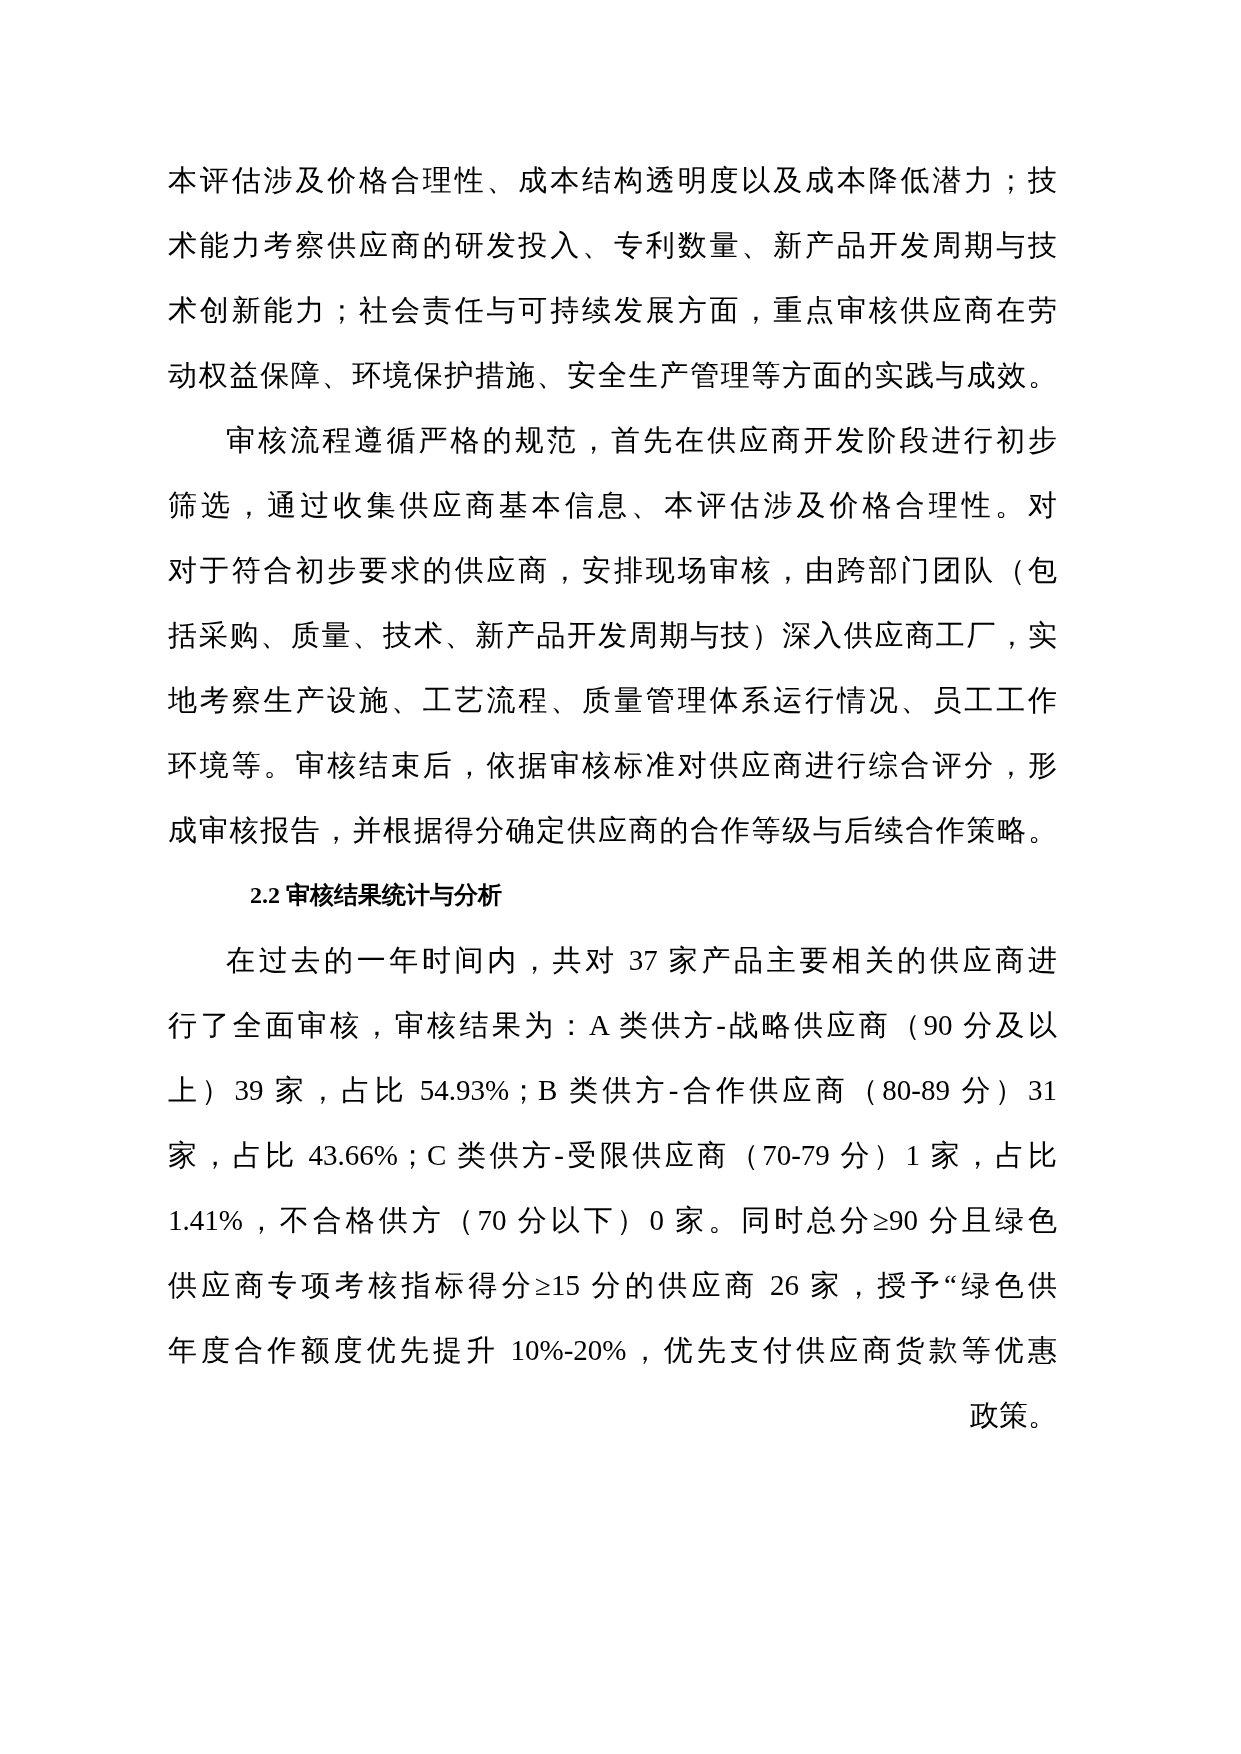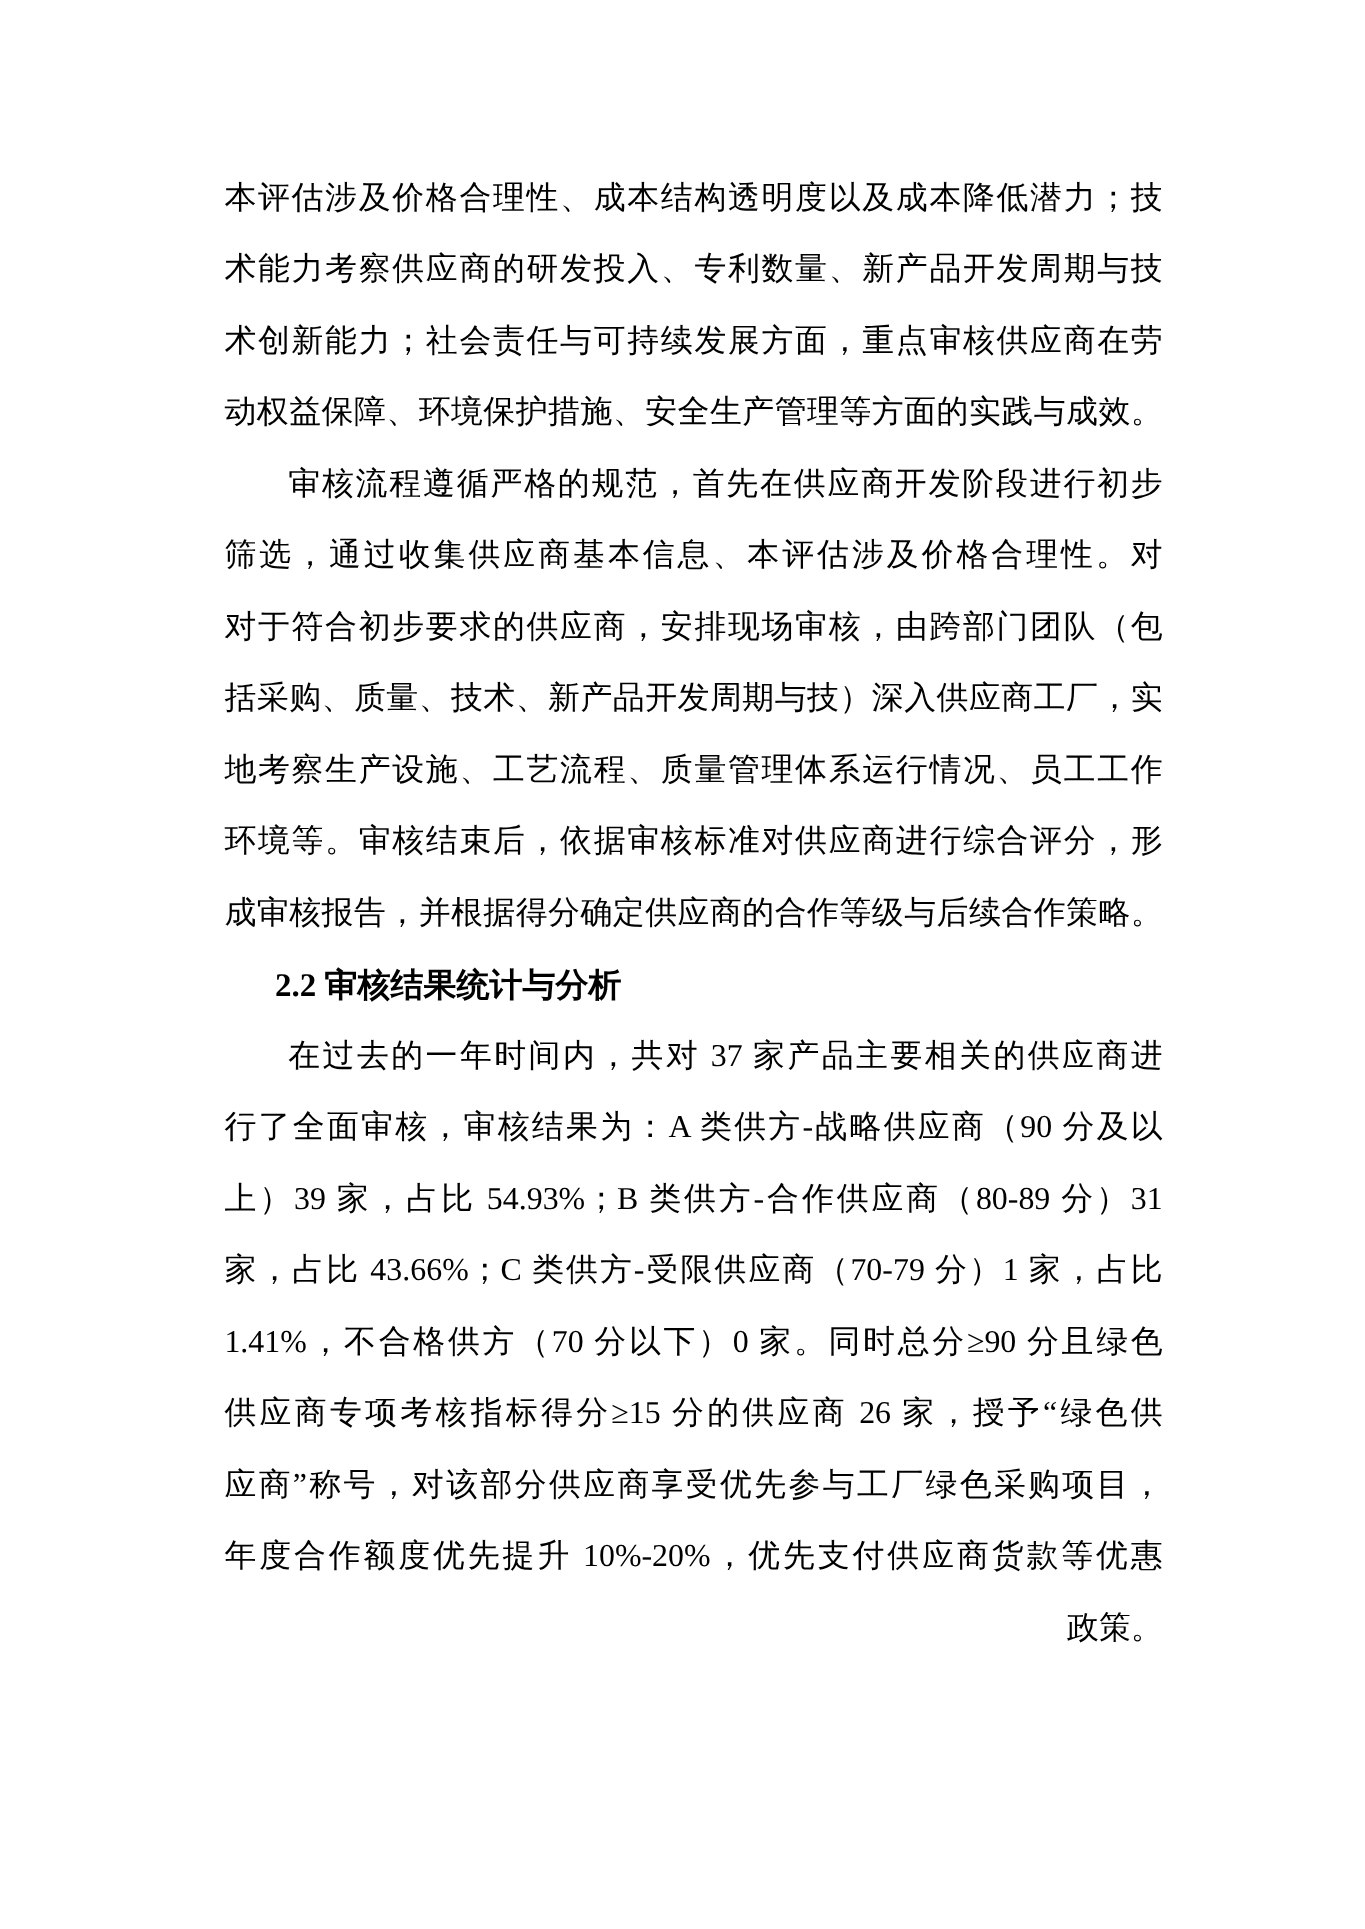--- a/index.html
+++ b/index.html
@@ -30,29 +30,28 @@
     font-size: 29px;
     line-height: 65px;
     text-align: right;
     white-space: normal;
     word-break: break-all;
   }
   
   .line.fill {
     text-align: justify;
     text-align-last: justify;
-    margin-left: 36px;
   }
   
   .line.indent {
     text-indent: 2em;
   }
   .paragraph.heading .line {
     font-weight: bold;
-    font-size: 30px;
+    font-size: 24px;
     text-indent: 82px;
     text-align: right;
     text-align-last: left;
   }
 </style>
 </head>
 <body>
 
 <div class="page">
   <div class="text-area" id="text-area">
@@ -74,18 +73,17 @@
       <div class="paragraph heading">
         <div class="line">2.2 审核结果统计与分析</div>
       </div>
       <div class="paragraph">
         <div class="line indent fill">在过去的一年时间内，共对 37 家产品主要相关的供应商进</div>
         <div class="line fill">行了全面审核，审核结果为：A 类供方-战略供应商（90 分及以</div>
         <div class="line fill">上）39 家，占比 54.93%；B 类供方-合作供应商（80-89 分）31</div>
         <div class="line fill">家，占比 43.66%；C 类供方-受限供应商（70-79 分）1 家，占比</div>
         <div class="line fill">1.41%，不合格供方（70 分以下）0 家。同时总分≥90 分且绿色</div>
         <div class="line fill">供应商专项考核指标得分≥15 分的供应商 26 家，授予“绿色供</div>
-        <div class="line fill">应商”称号，对该部分供应商享受优先参与工厂绿色采购项目，</div>
         <div class="line fill">年度合作额度优先提升 10%-20%，优先支付供应商货款等优惠</div>
         <div class="line">政策。</div>
       </div>
     </div>
 </div>
 
 </body></html>

